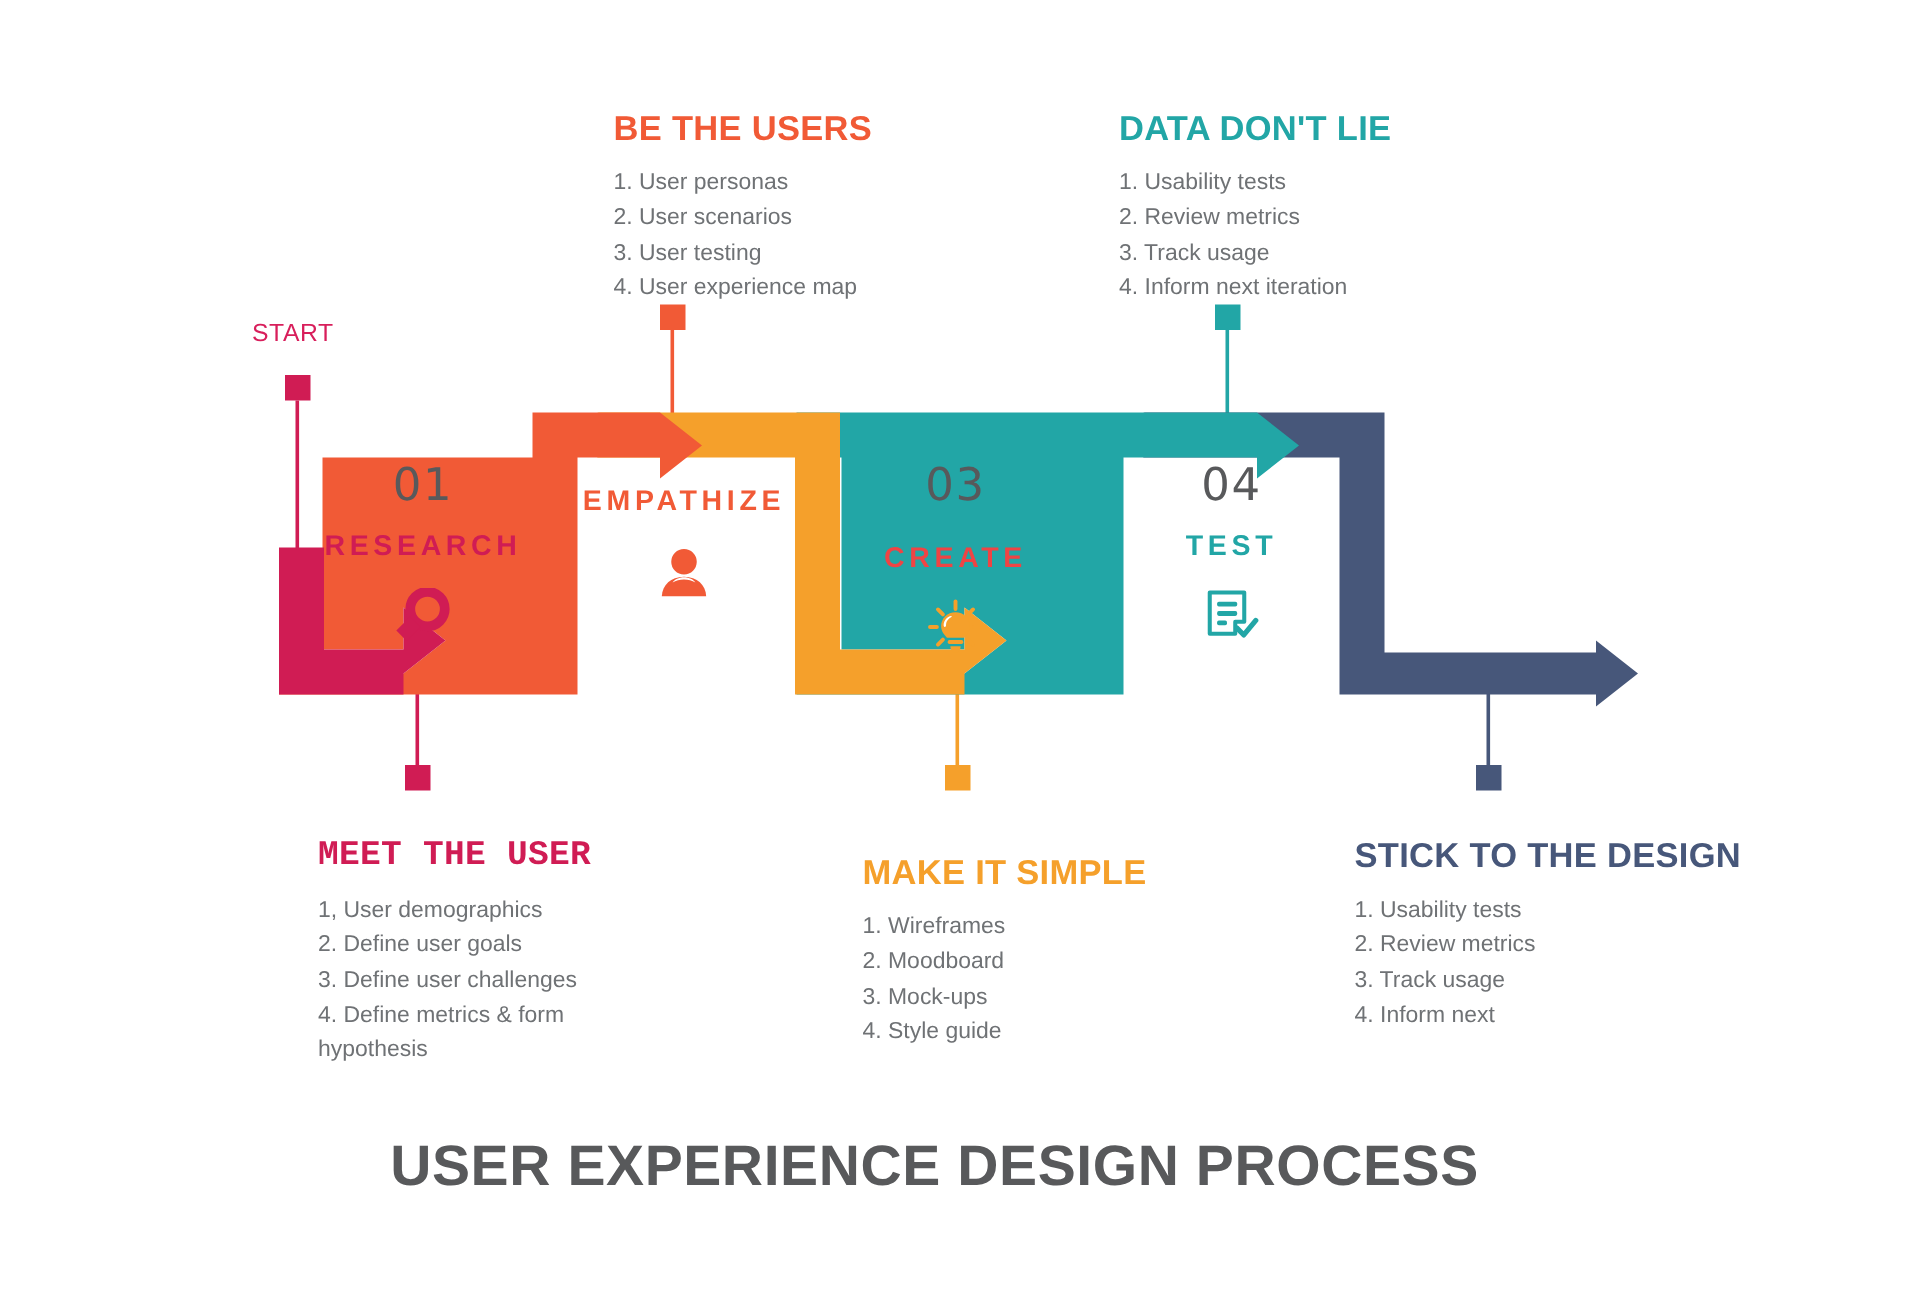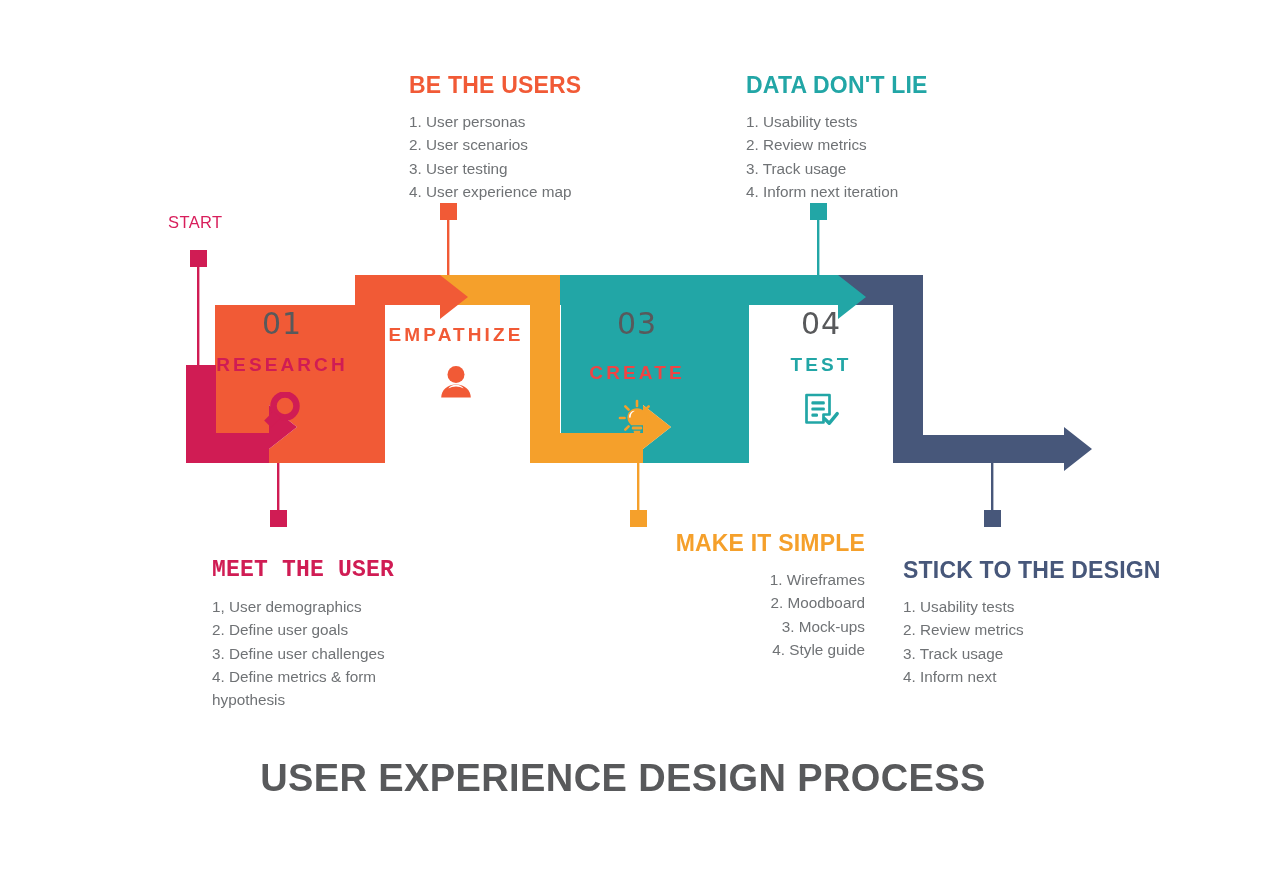--- a/index.html
+++ b/index.html
@@ -238,21 +238,21 @@
     <div class="ttl" style="color:#D01C54;font-family:Liberation Mono, monospace;">MEET THE USER</div>
     <ul>
       <li>1, User demographics</li>
       <li>2. Define user goals</li>
       <li>3. Define user challenges</li>
       <li>4. Define metrics &amp; form
 hypothesis</li>
     </ul>
   </div>
 
-  <div class="callout" style="left:575px;top:532px;width:290px;text-align:right;">
+  <div class="callout" style="left:575px;top:570px;width:290px;">
     <div class="ttl" style="color:#F5A02B;">MAKE  IT SIMPLE</div>
     <ul>
       <li>1. Wireframes</li>
       <li>2. Moodboard</li>
       <li>3. Mock-ups</li>
       <li>4. Style guide</li>
     </ul>
   </div>
 
   <div class="callout" style="left:903px;top:559px;width:300px;">

